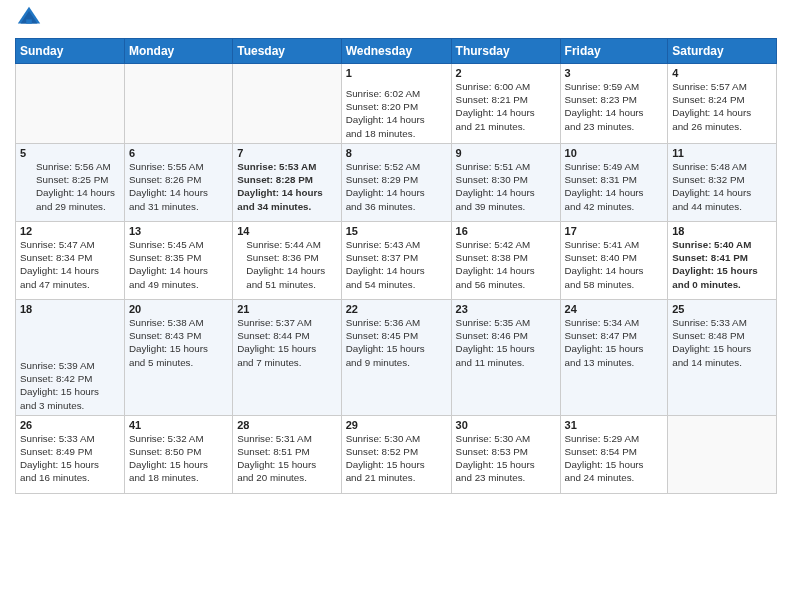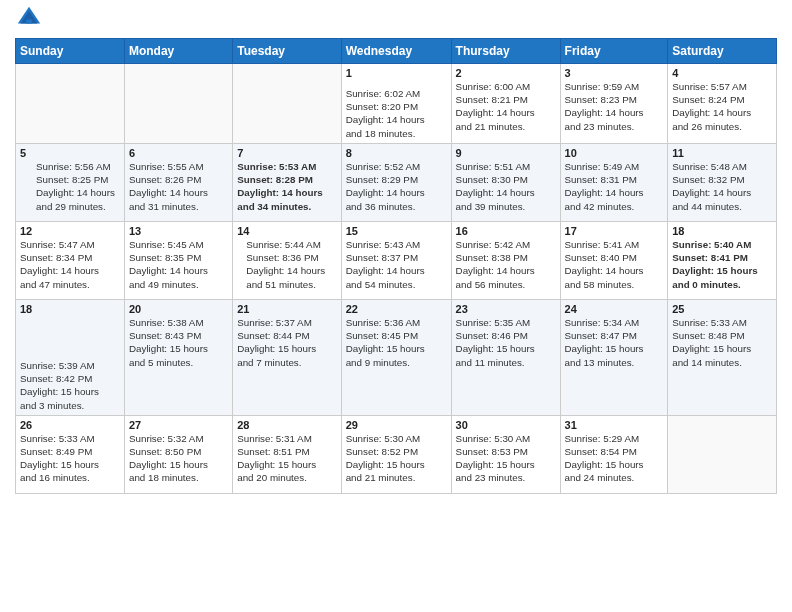--- a/index.html
+++ b/index.html
@@ -325,21 +325,21 @@
         </tr>
         <tr>
           <td>
             <span class="day-num">26</span>
             <div class="day-info" style="white-space: pre-line;">Sunrise: 5:33 AM
 Sunset: 8:49 PM
 Daylight: 15 hours
 and 16 minutes.</div>
           </td>
           <td>
-            <span class="day-num">27</span>
+            <span class="day-num">41</span>
             <div class="day-info" style="white-space: pre-line;">Sunrise: 5:32 AM
 Sunset: 8:50 PM
 Daylight: 15 hours
 and 18 minutes.</div>
           </td>
           <td>
             <span class="day-num">28</span>
             <div class="day-info" style="white-space: pre-line;">Sunrise: 5:31 AM
 Sunset: 8:51 PM
 Daylight: 15 hours

